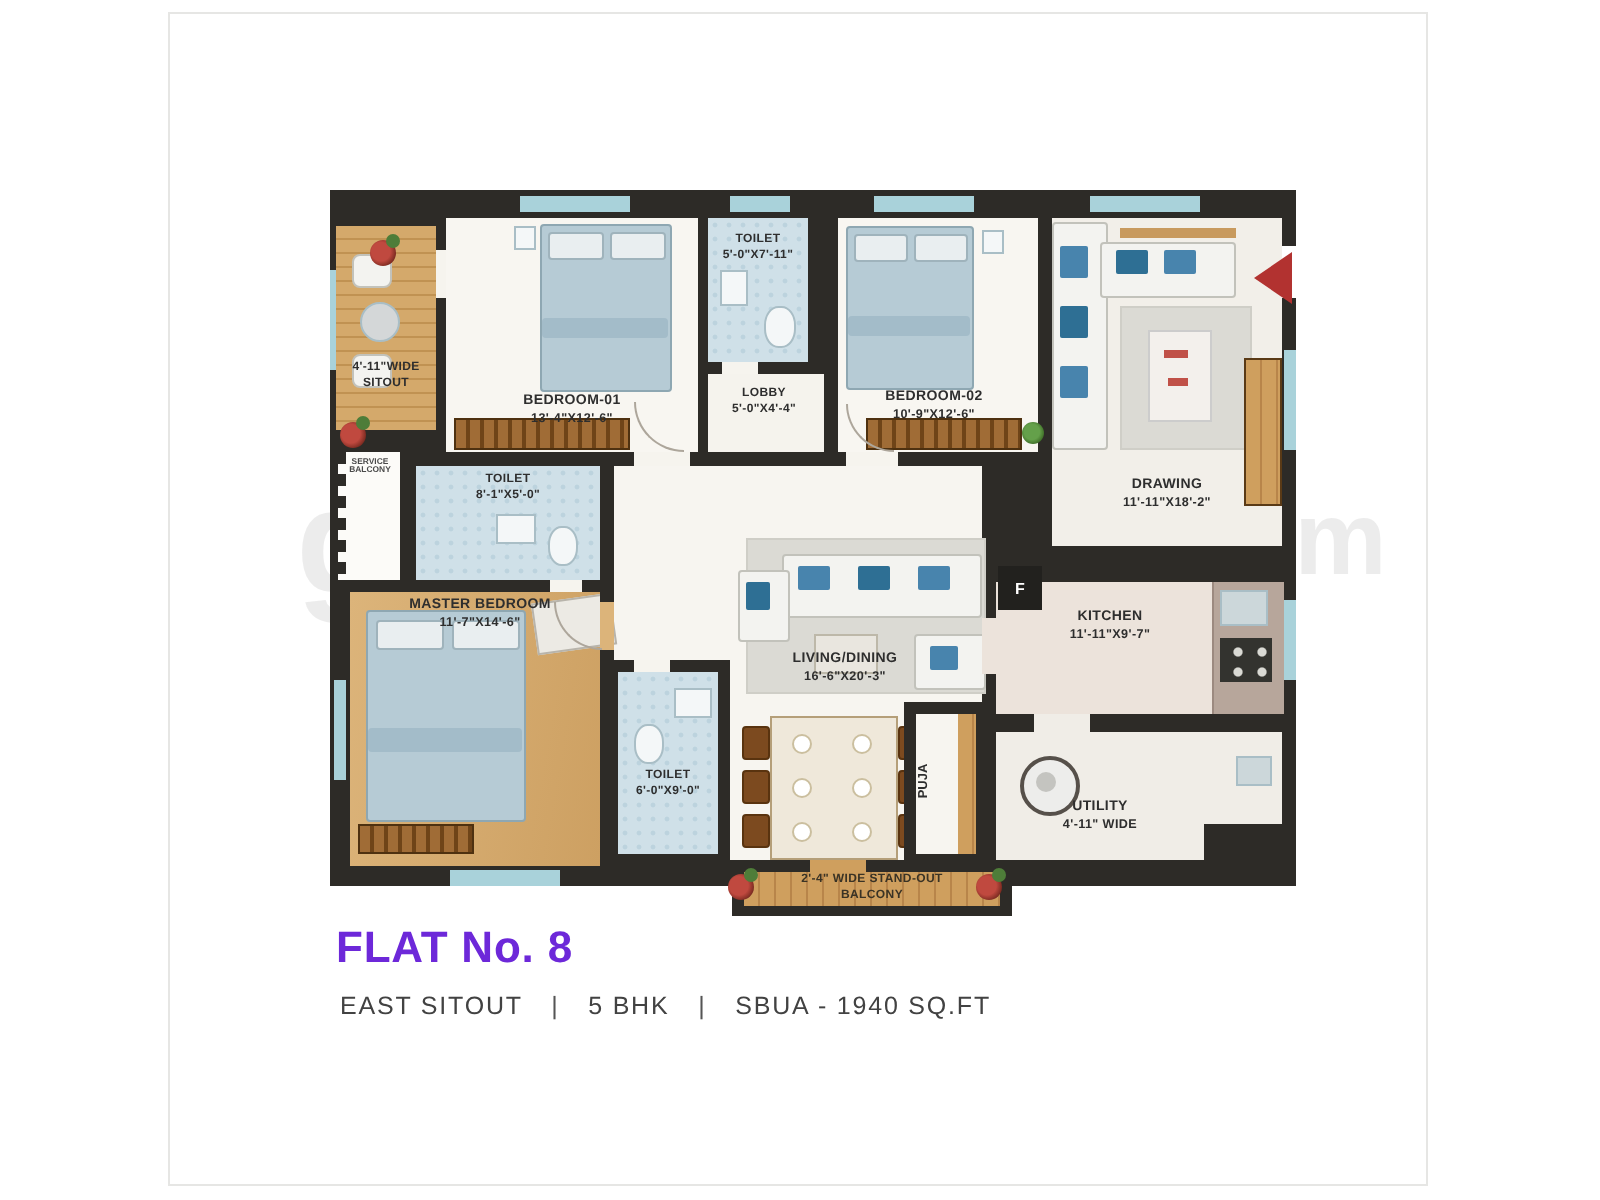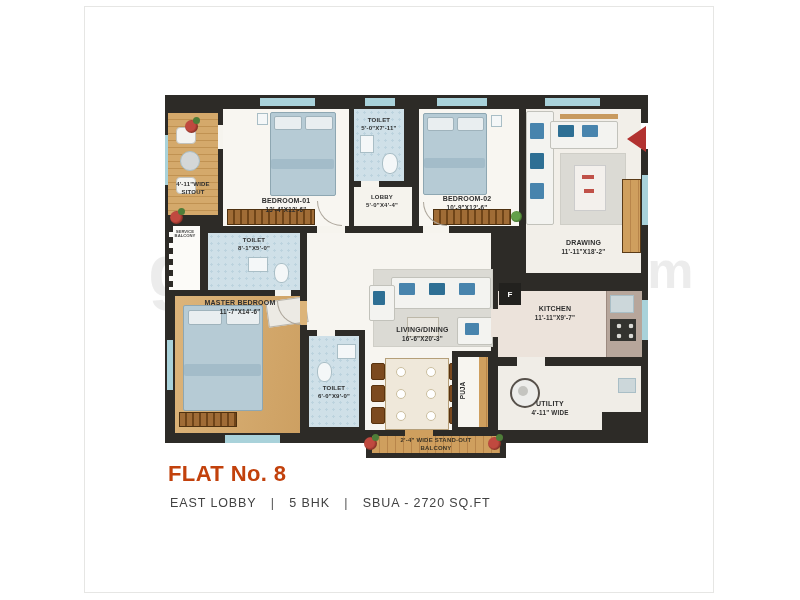--- a/index.html
+++ b/index.html
@@ -38,21 +38,21 @@
          background:radial-gradient(circle at 42% 45%,#c0493f 0 45%,#77291f 75%)}
   .plant::after{content:"";position:absolute;right:-2px;top:-3px;width:7px;height:7px;border-radius:50%;background:#4e7d39}
   .greenplant{position:absolute;width:11px;height:11px;border-radius:50%;
          background:radial-gradient(circle at 45% 45%,#64a04a 0 45%,#35611f 80%)}
   .arrow-left{position:absolute;width:0;height:0;border-top:13px solid transparent;
               border-bottom:13px solid transparent;border-right:19px solid #b23230}
   .arc{position:absolute;border-left:1px solid #ada69b;border-bottom:1px solid #ada69b;
        border-radius:0 0 0 100%;}
   .rail{position:absolute;background:repeating-linear-gradient(180deg,#2d2b27 0 6px,transparent 6px 11px)}
   .wm{position:absolute;color:#dedede;opacity:.55;font-weight:bold;pointer-events:none}
-  .flat-title{position:absolute;left:168px;top:461px;font-size:22px;font-weight:bold;color:#c2410c;letter-spacing:.4px}
+  .flat-title{position:absolute;left:168px;top:461px;font-size:22px;font-weight:bold;color:#6d28d9;letter-spacing:.4px}
   .specs{position:absolute;left:170px;top:496px;font-size:12.5px;color:#424242;letter-spacing:.9px}
   .specs .sep{margin:0 10px;color:#555}
   .fbox{position:absolute;background:#22211e;color:#fff;font-size:8px;font-weight:bold;
         display:flex;align-items:center;justify-content:center}
   .counter{position:absolute;background:#b7a69b;border-left:1px solid #9c8a80}
   .stove{position:absolute;background:#33332f;
          background-image:radial-gradient(circle,#d9d9d4 2px,transparent 2.6px);
          background-size:12px 10px;background-position:3px 2px}
   .washer{position:absolute;width:26px;height:26px;border-radius:50%;border:2px solid #56504a;background:#ededeb}
   .washer::after{content:"";position:absolute;left:6px;top:6px;width:10px;height:10px;border-radius:50%;background:#c4c4c0}
@@ -284,18 +284,18 @@
   <div class="lbl" style="left:207px;top:342px;width:128px;color:#3a3325">
     <span style="display:block;font-size:6px">2'-4" WIDE STAND-OUT</span>
     <span style="display:block;font-size:6px">BALCONY</span>
   </div>
 </div>
 
 <div class="arrow-left" style="left:627px;top:126px"></div>
 
 <div class="flat-title">FLAT No. 8</div>
 <div class="specs">
-  <span>EAST LOBBY</span>
+  <span>EAST SITOUT</span>
   <span class="sep">|</span>
   <span>5 BHK</span>
   <span class="sep">|</span>
-  <span>SBUA - 2720 SQ.FT</span>
+  <span>SBUA - 1940 SQ.FT</span>
 </div>
 
 </body></html>

